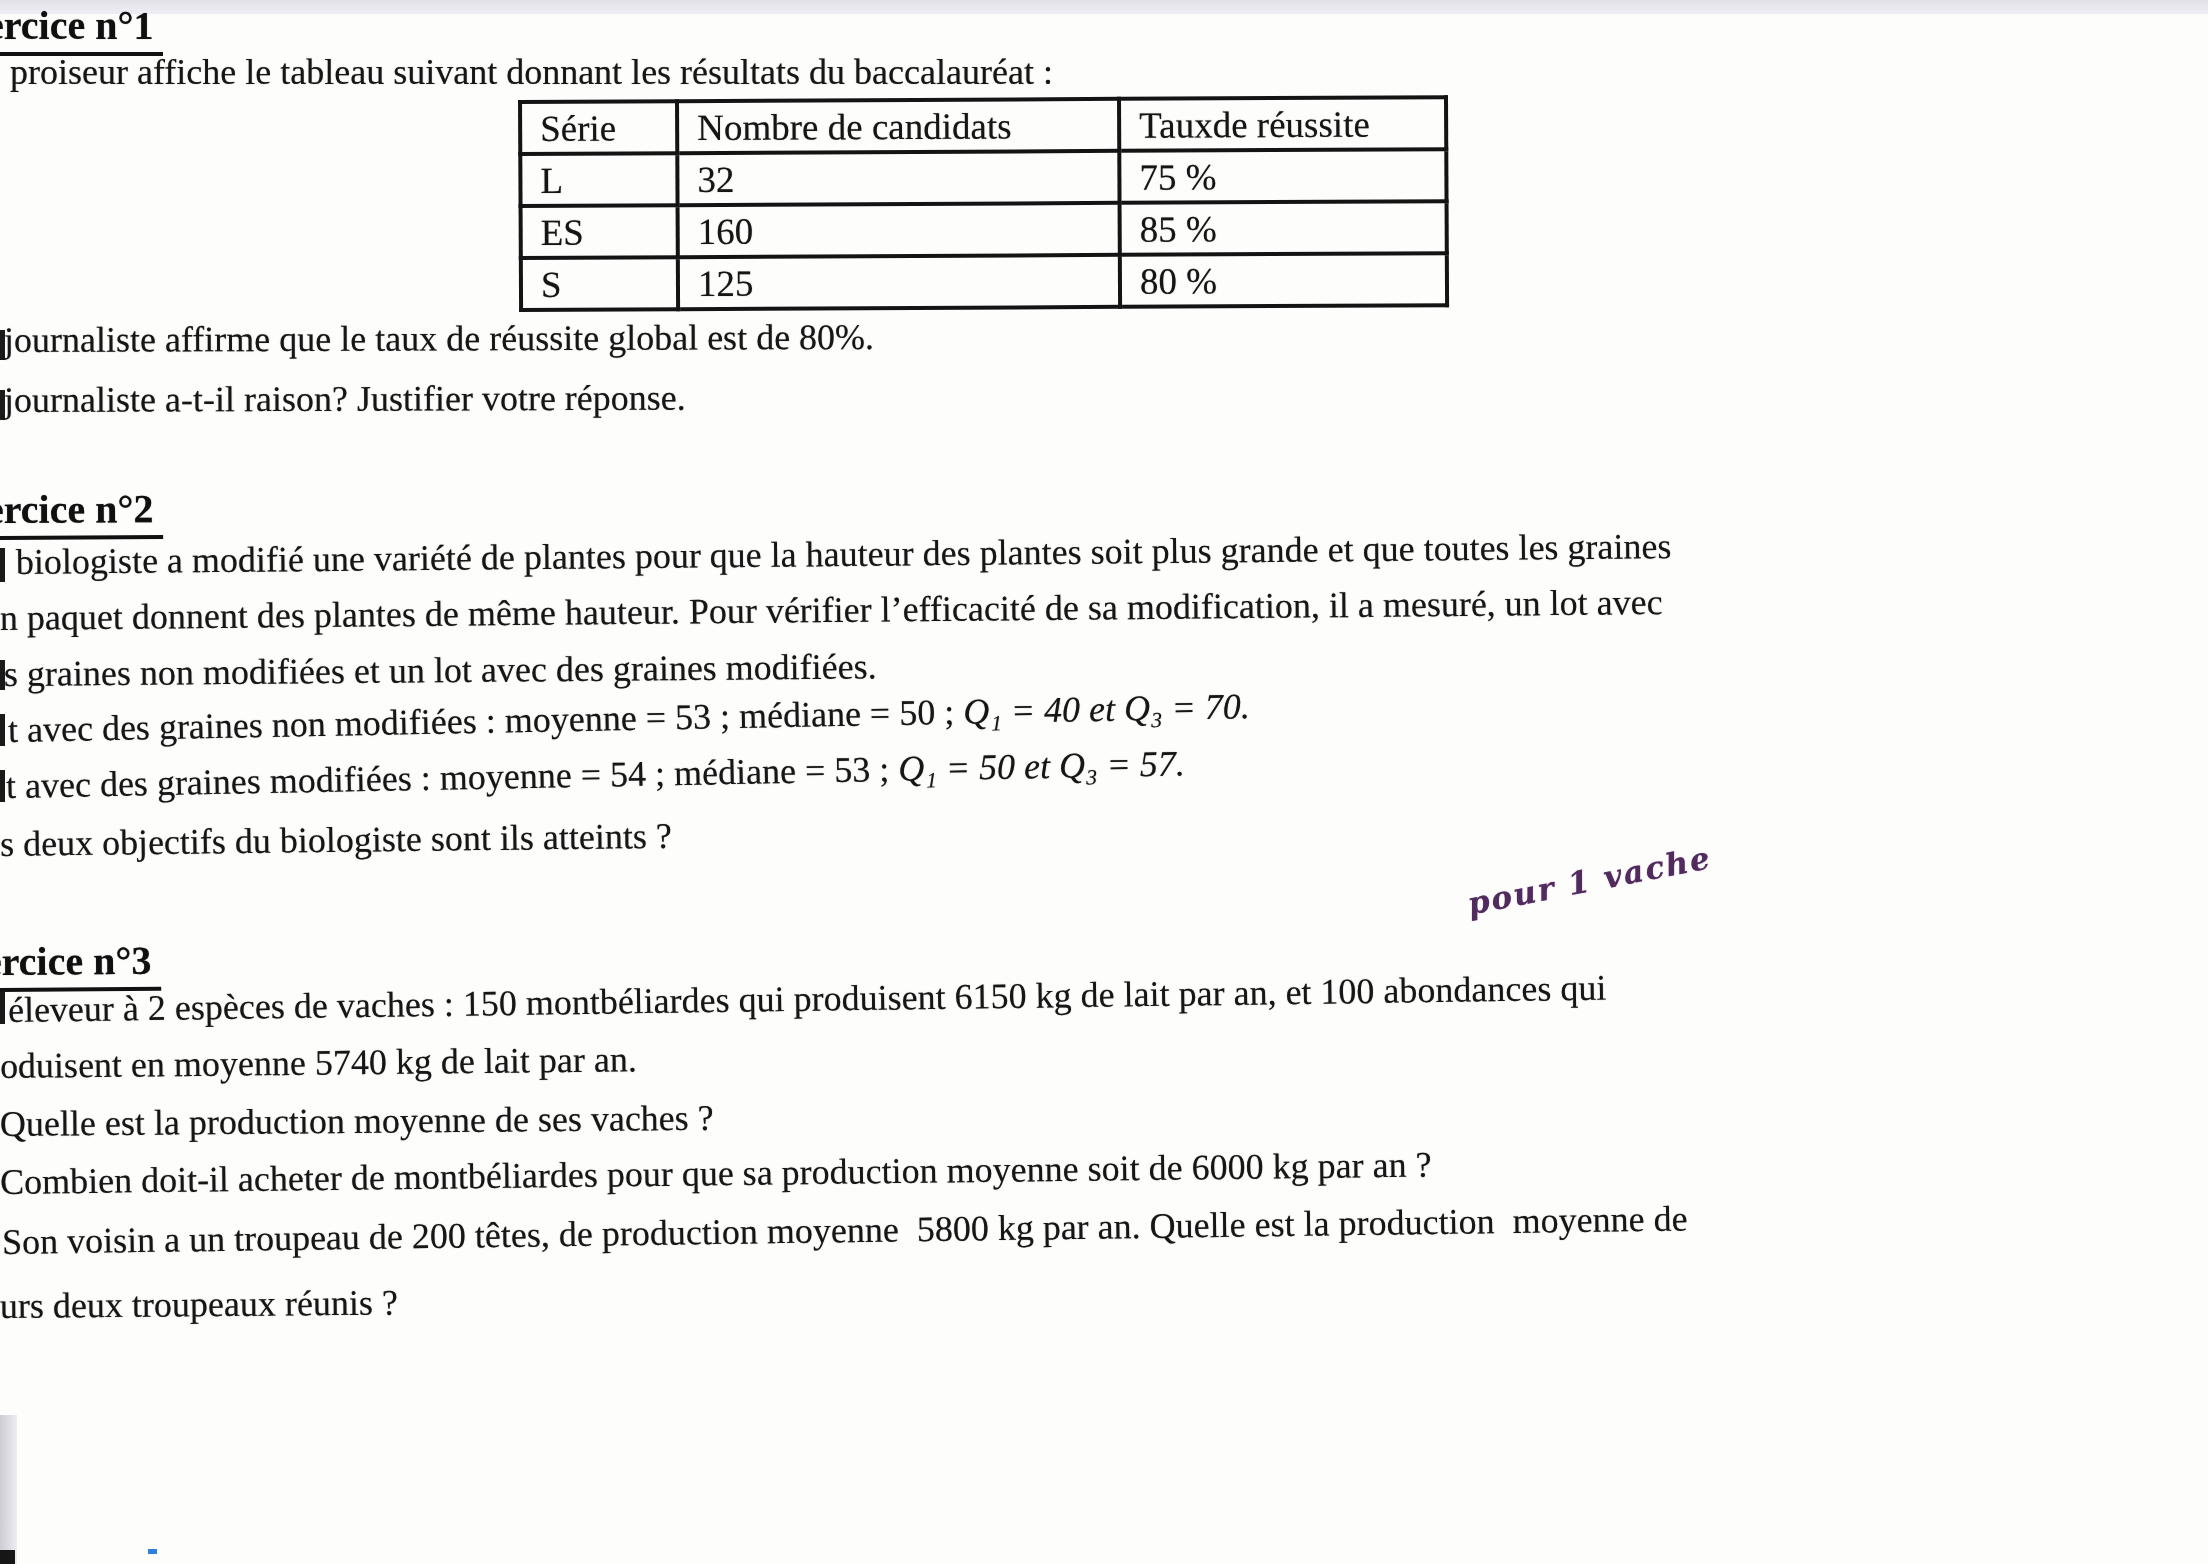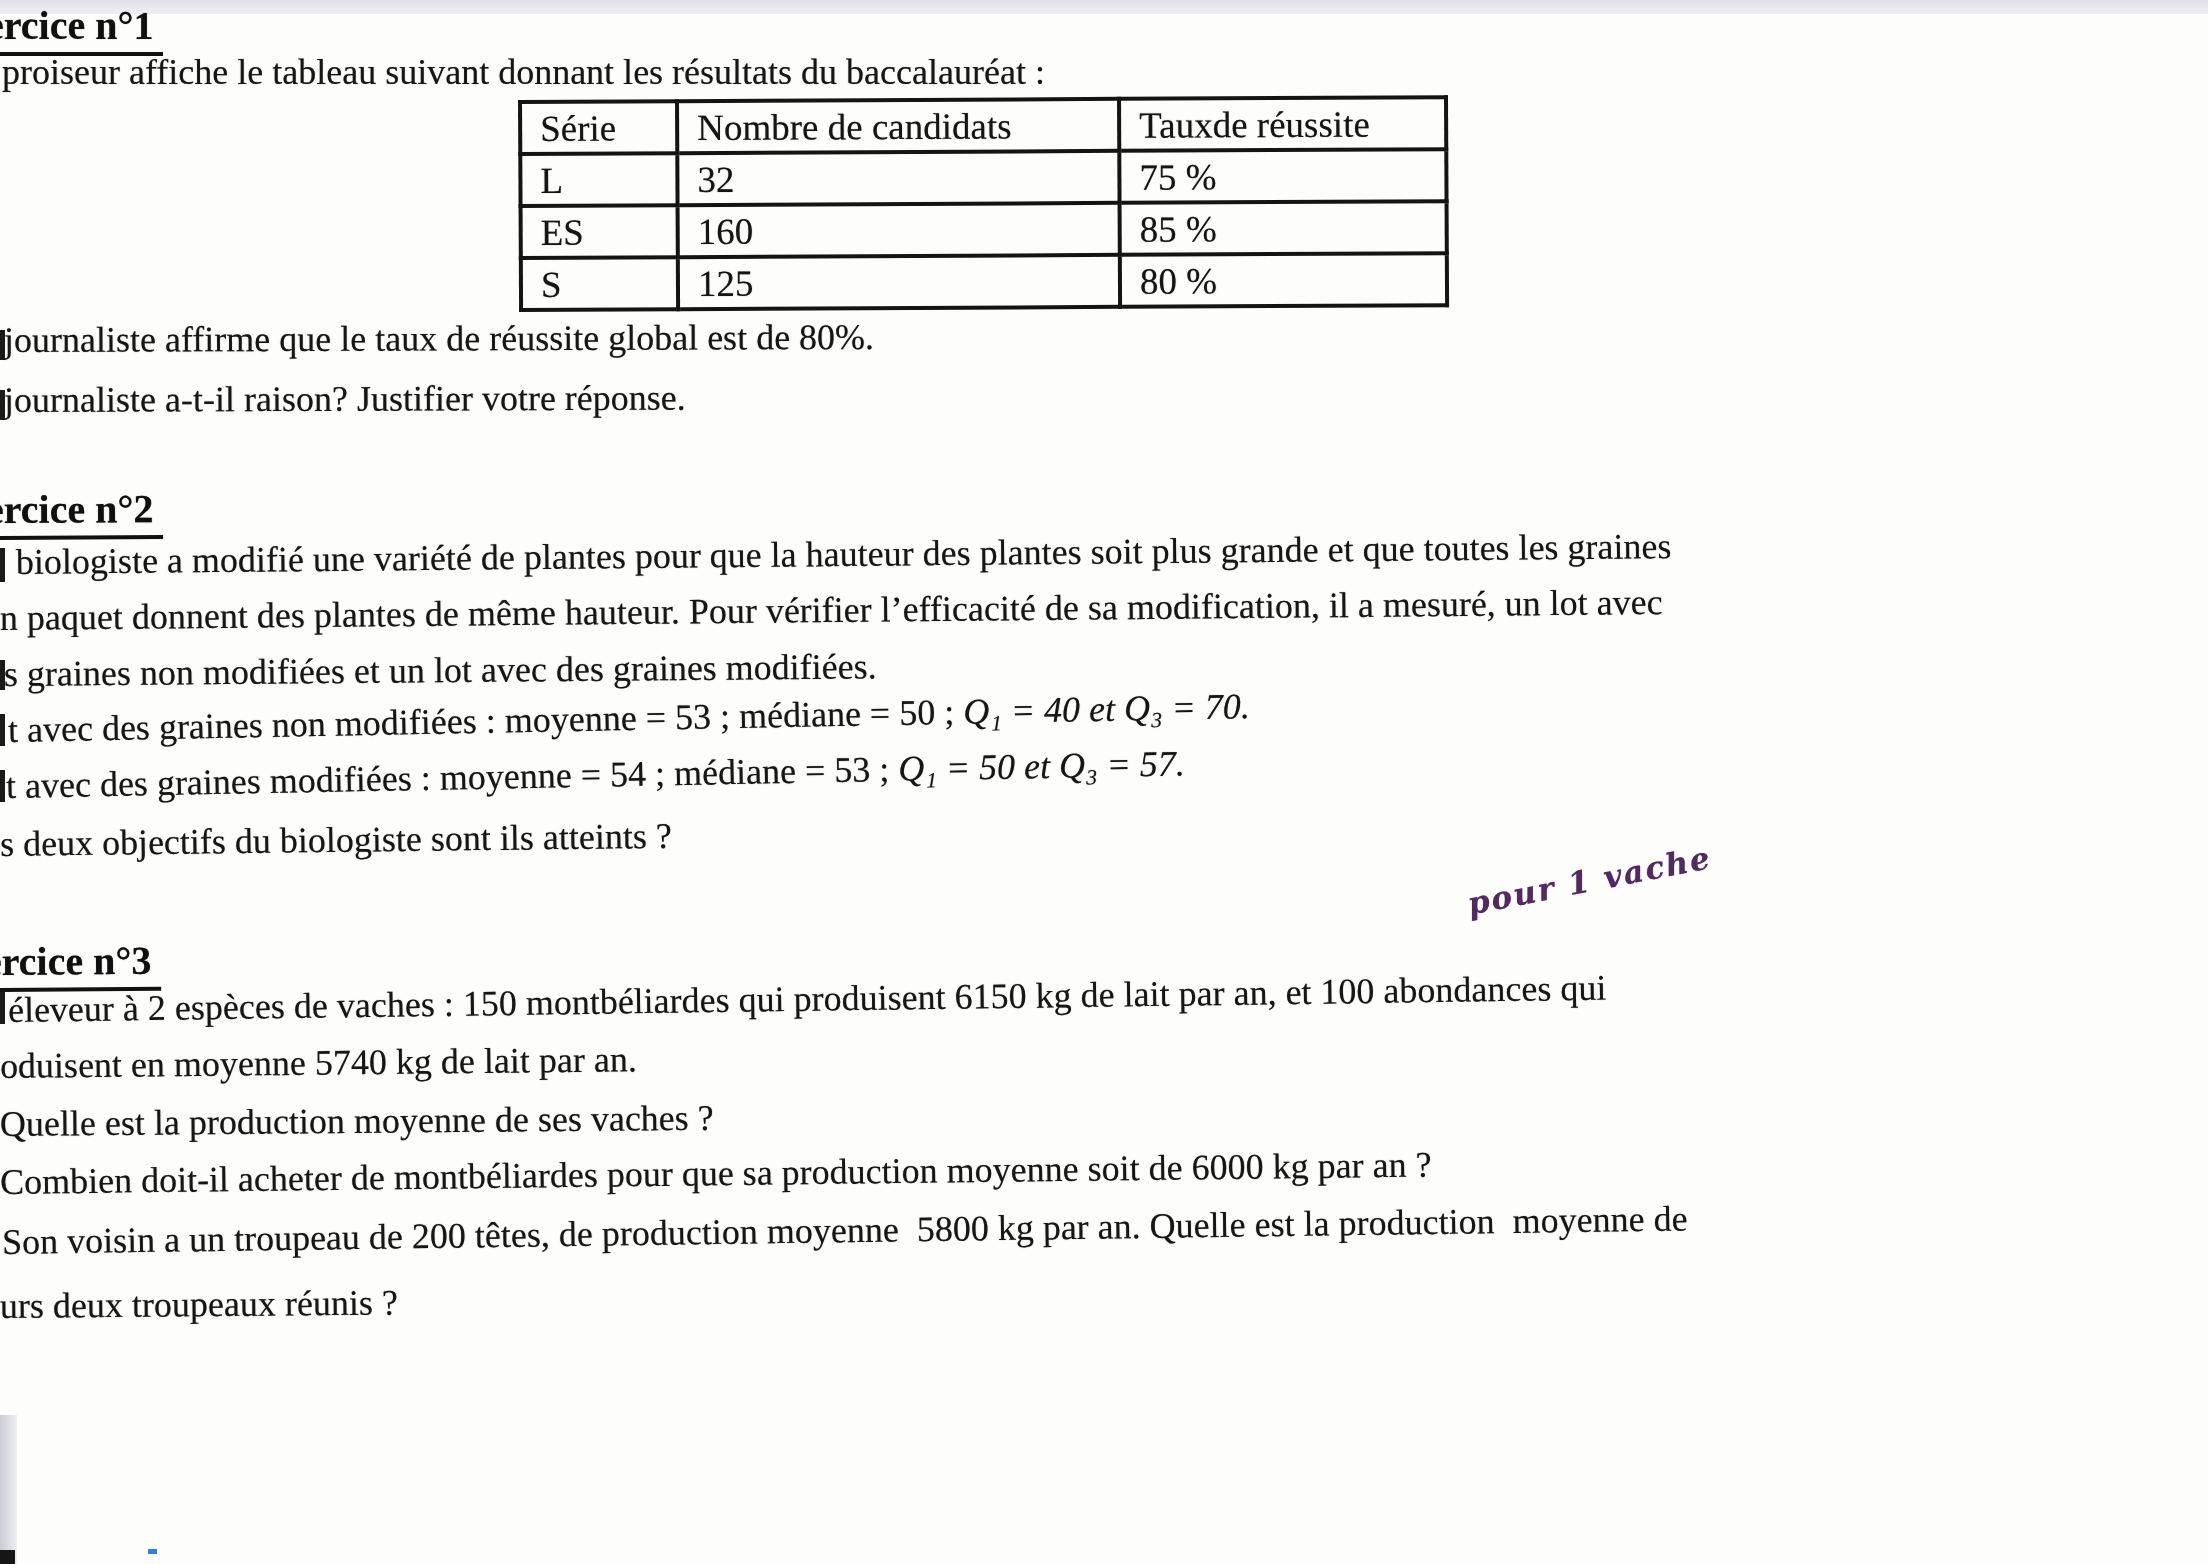--- a/index.html
+++ b/index.html
@@ -116,21 +116,21 @@
   <div class="scan-blue-dot"></div>
   <div class="artifact-sliver" style="left:0;top:330px;height:30px;"></div>
   <div class="artifact-sliver" style="left:0;top:390px;height:30px;"></div>
   <div class="artifact-sliver" style="left:0;top:548px;height:34px;"></div>
   <div class="artifact-sliver" style="left:0;top:660px;height:30px;"></div>
   <div class="artifact-sliver" style="left:0;top:714px;height:32px;"></div>
   <div class="artifact-sliver" style="left:0;top:770px;height:32px;"></div>
   <div class="artifact-sliver" style="left:0;top:992px;height:32px;"></div>
 
   <div class="ex-title" style="left:-14px;top:2px;">ercice n°1</div>
-  <div class="txt" style="left:2px;top:50px;">proiseur affiche le tableau suivant donnant les résultats du baccalauréat :</div>
+  <div class="txt" style="left:10px;top:50px;">proiseur affiche le tableau suivant donnant les résultats du baccalauréat :</div>
 
   <table class="bac-table">
     <tbody>
         <tr>
       <th class="col-serie">Série</th>
       <th class="col-cand">Nombre de candidats</th>
       <th class="col-taux">Tauxde réussite</th>
     </tr>
     <tr>
       <td class="col-serie">L</td>

